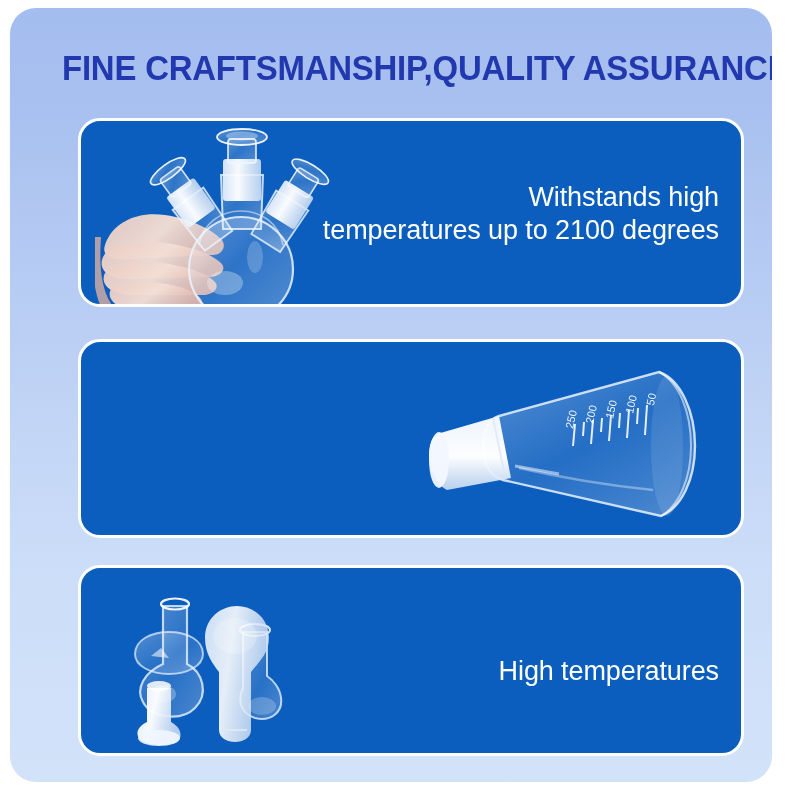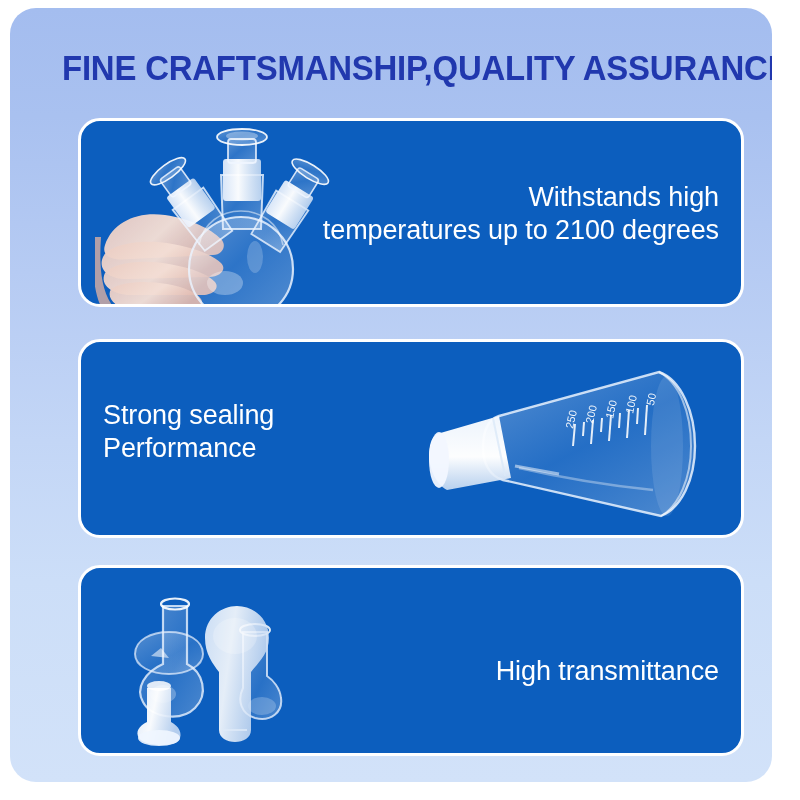--- a/index.html
+++ b/index.html
@@ -250,22 +250,20 @@
           <line x1="92" y1="116" x2="136" y2="124"></line>
         </g>
 
         <g>
           <path d="M14,84 L76,66 L88,128 L24,140 C12,134 6,116 6,106 C6,96 8,88 14,84 Z" fill="url(#frostE)"></path>
           <ellipse cx="16" cy="110" rx="10" ry="28" fill="#f2f7ff" opacity="0.95"></ellipse>
           <path d="M70,68 L82,126" fill="none" stroke="#dbe8f8" stroke-width="2" stroke-opacity="0.8"></path>
         </g>
       </svg>
 
-      <div class="card-text" id="card-2-text">Strong sealing
-Performance</div>
     </div>
 
     <div class="card" id="card-3">
 
       <svg class="art" id="art-group" viewBox="0 0 290 188">
         <defs>
           <linearGradient id="glassB" x1="0" y1="0" x2="1" y2="1">
             <stop offset="0%" stop-color="#ffffff" stop-opacity="0.30"></stop>
             <stop offset="55%" stop-color="#d6e6fa" stop-opacity="0.14"></stop>
             <stop offset="100%" stop-color="#ffffff" stop-opacity="0.26"></stop>
@@ -306,17 +304,17 @@
           <ellipse cx="42" cy="168" rx="21" ry="8" fill="#f0f6ff" opacity="0.9"></ellipse>
         </g>
 
         <g>
           <path d="M18,84 C18,70 34,62 52,62 C70,62 86,70 86,84
                    C86,96 70,104 52,104 C34,104 18,96 18,84 Z" fill="url(#glassB)" stroke="#e8f1fd" stroke-width="2" stroke-opacity="0.7"></path>
           <path d="M34,86 L44,78 L52,88 Z" fill="#ffffff" opacity="0.55"></path>
         </g>
       </svg>
 
-      <div class="card-text" id="card-3-text">High transmittance</div>
+      <div class="card-text" id="card-3-text">High temperatures</div>
     </div>
 
   </div>
 </div>
 
 </body></html>

